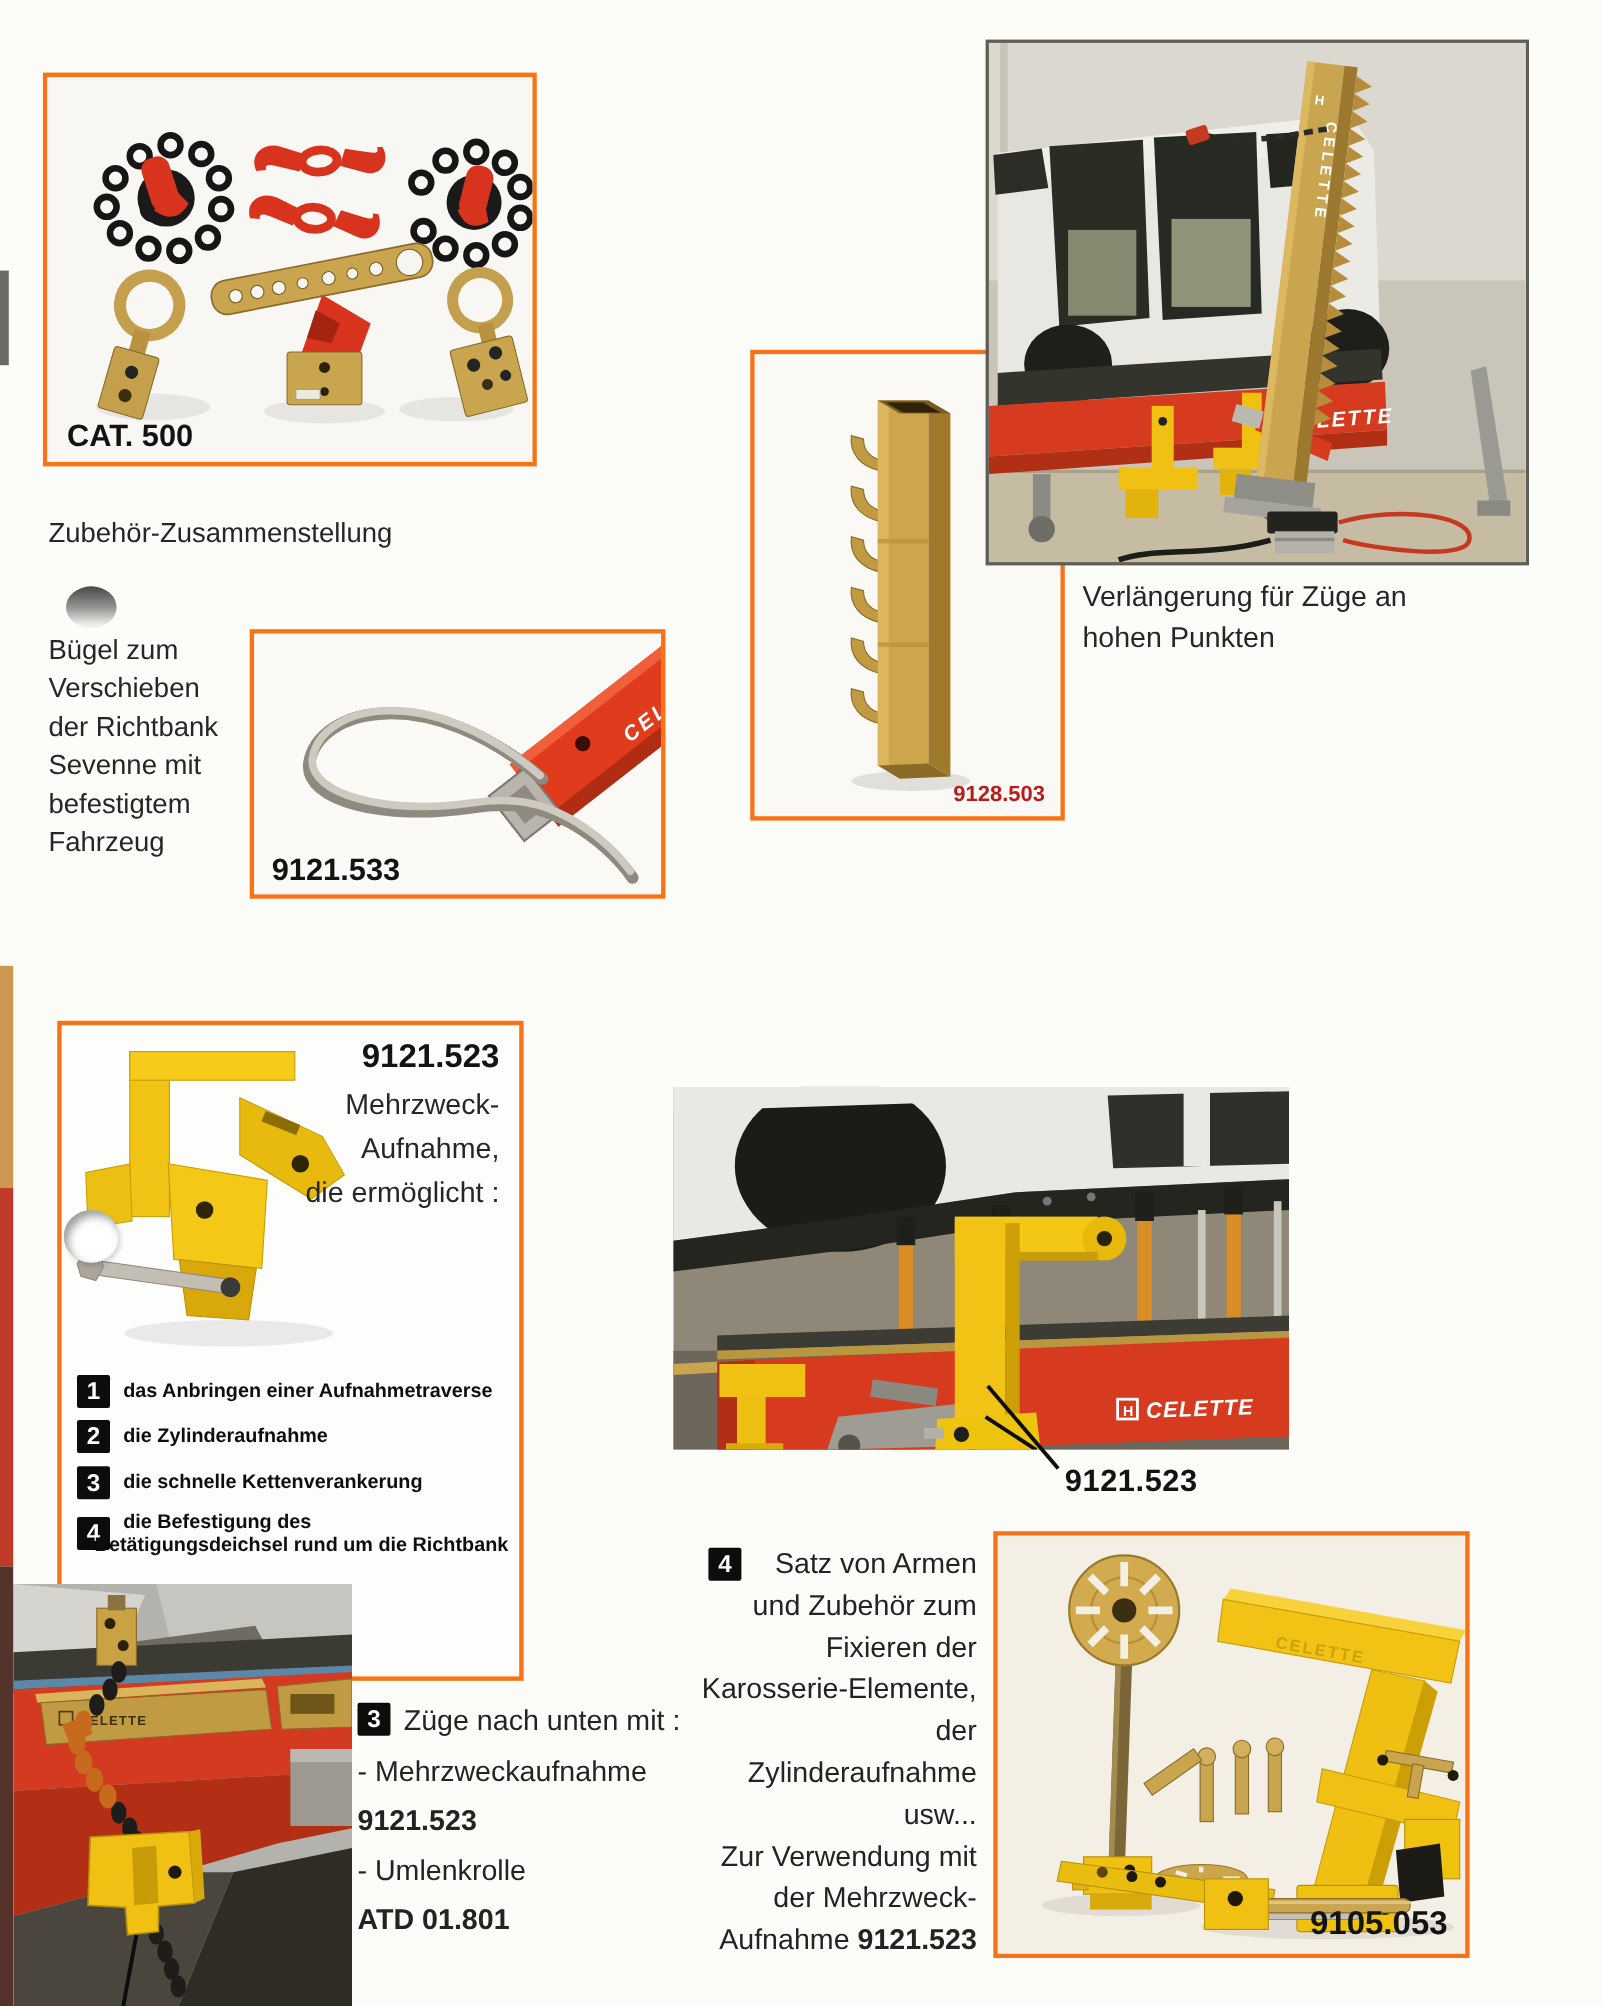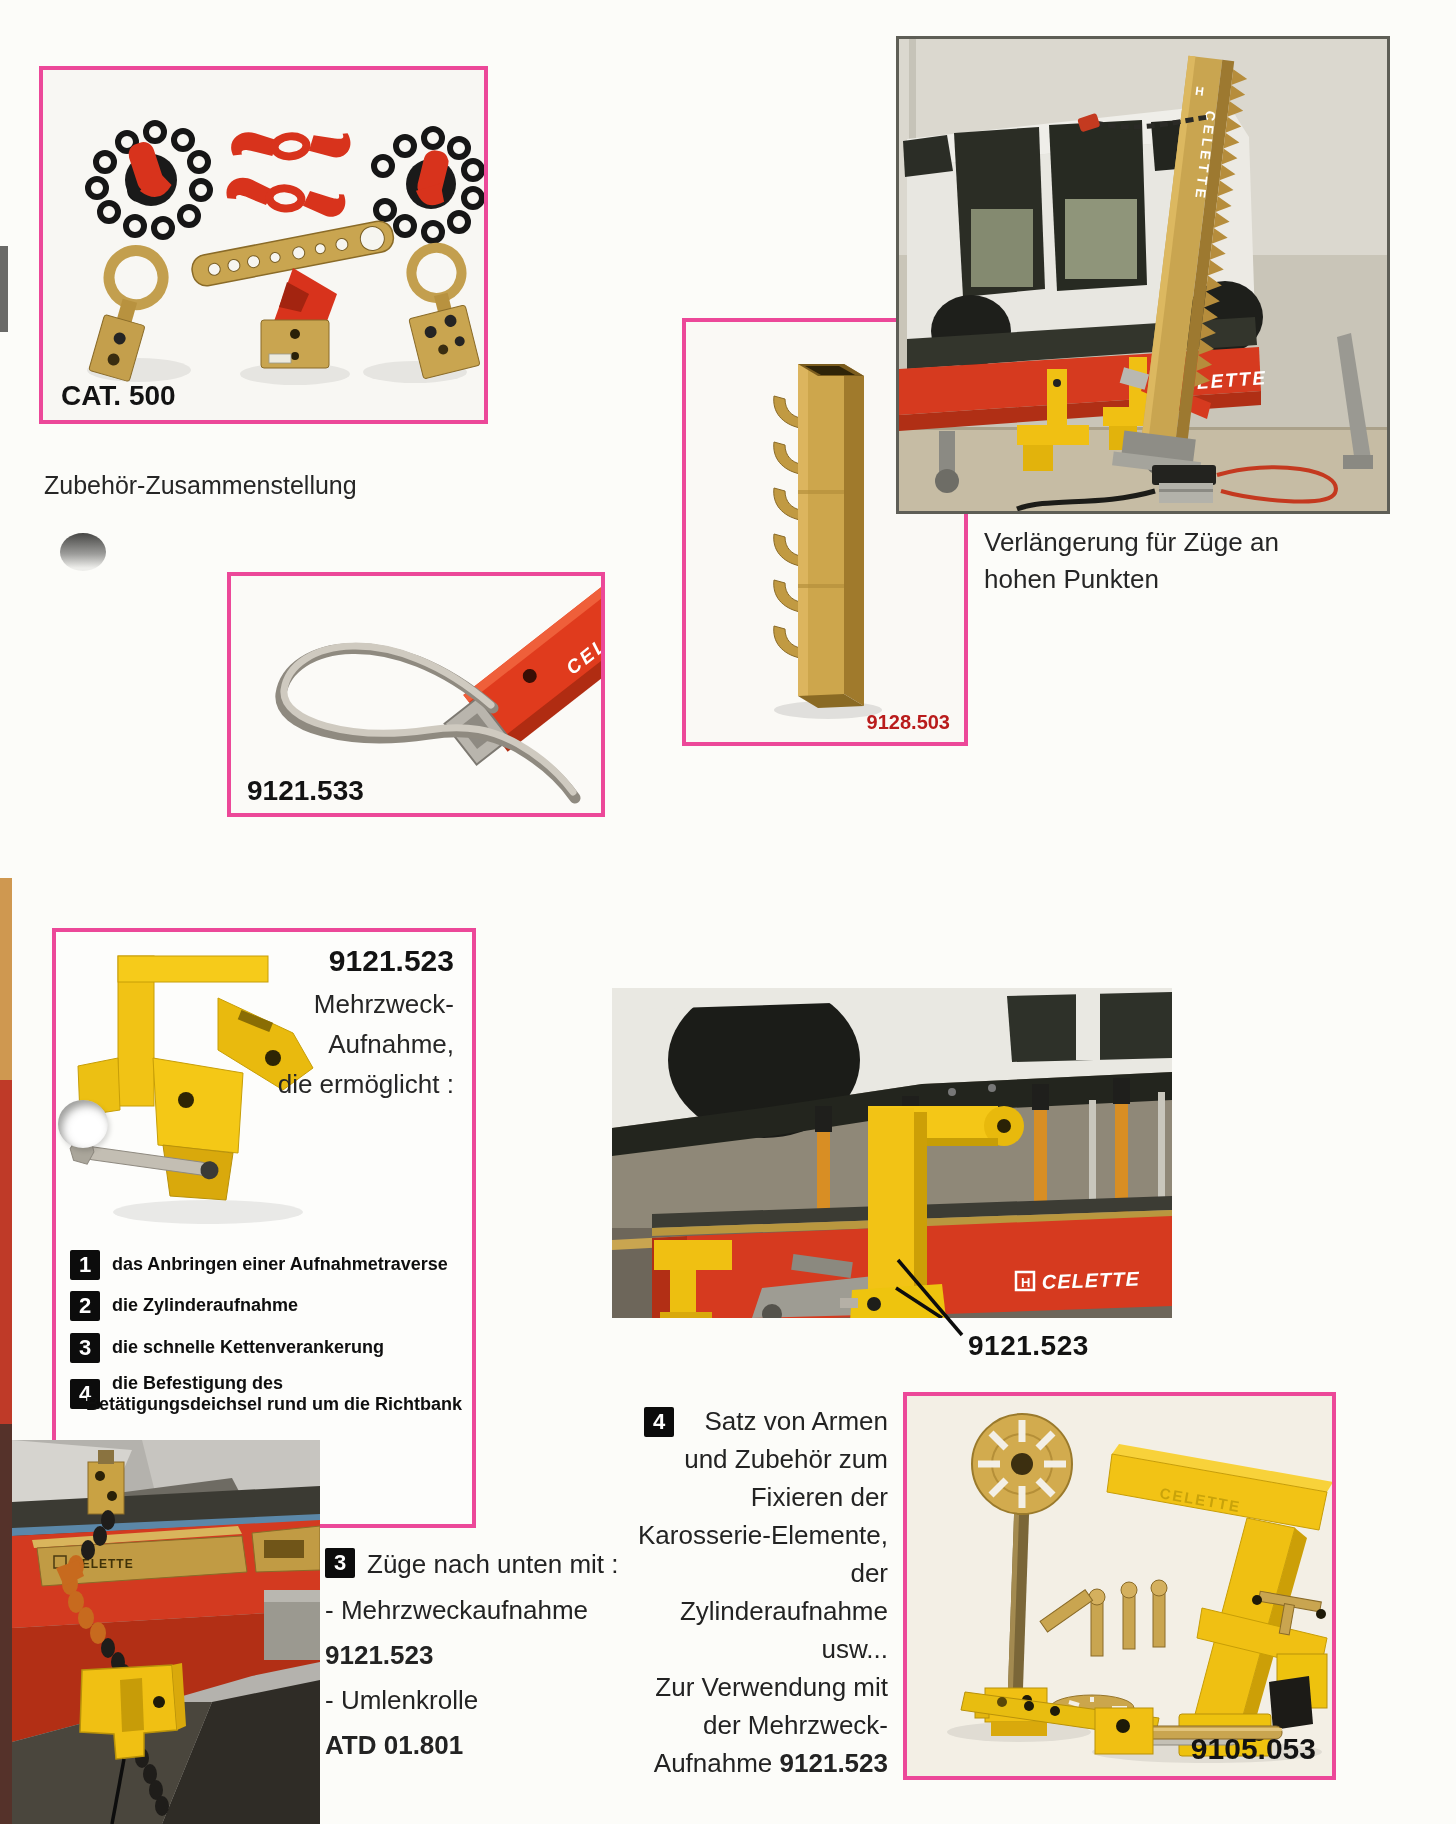--- a/index.html
+++ b/index.html
@@ -2,21 +2,21 @@
 <html><head>
 <meta charset="utf-8">
 <style>
   html,body{margin:0;padding:0;background:#e9e9e7;}
   #page{
     position:relative;width:1456px;height:1824px;margin:0 auto;
     background:#fcfcf9;overflow:hidden;
     font-family:"Liberation Sans",sans-serif;color:#1f1f1f;
   }
   .abs{position:absolute;}
-  .bluebox{position:absolute;border:4px solid #ec4899;background:#fdfdfb;box-sizing:border-box;z-index:1;}
+  .bluebox{position:absolute;border:4px solid #f97316;background:#fdfdfb;box-sizing:border-box;z-index:1;}
   .photo{position:absolute;overflow:hidden;z-index:2;}
   .photolabel{position:absolute;font-weight:700;font-size:28px;color:#131313;letter-spacing:.5px;z-index:3;}
   .cap{position:absolute;font-size:25px;color:#262626;z-index:3;}
   .lines div{white-space:nowrap;}
   .numsq{
     display:inline-flex;flex:0 0 auto;width:30px;height:30px;background:#0c0c0c;color:#fff;
     font-weight:700;font-size:22px;align-items:center;justify-content:center;border-radius:2px;
   }
   .listrow{position:absolute;display:flex;gap:12px;align-items:flex-start;z-index:3;}
   .listrow .txt{font-size:18px;font-weight:700;color:#0e0e0e;line-height:21px;padding-top:4px;white-space:nowrap;}
@@ -129,20 +129,28 @@
         <circle cx="388" cy="280" r="5" fill="#3a2d10"></circle>
         <circle cx="406" cy="276" r="5" fill="#242424"></circle>
       </g>
     </svg>
     <div class="abs" style="left:18px;bottom:8px;font-weight:700;font-size:28px;color:#131313;">CAT. 500</div>
   </div>
   <div class="cap" style="left:44px;top:452px;margin-top:19px;">Zubehör-Zusammenstellung</div>
 
   <div class="hole" style="left:60px;top:533px;width:46px;height:38px;background:linear-gradient(180deg,#474745,#9c9c9a 55%,#eeeeeb 92%);"></div>
 
+  <div class="cap lines" style="left:44px;top:574px;line-height:35px;">
+    <div>Bügel zum</div>
+    <div>Verschieben</div>
+    <div>der Richtbank</div>
+    <div>Sevenne mit</div>
+    <div>befestigtem</div>
+    <div>Fahrzeug</div>
+  </div>
 
   <div class="bluebox" style="left:227px;top:572px;width:378px;height:245px;">
     <svg width="370" height="237" viewBox="0 0 370 237">
       <rect width="370" height="237" fill="#fbfaf7"></rect>
 
       <g transform="translate(258,142) rotate(-38)">
         <rect x="-6" y="-34" width="260" height="66" fill="#e03b1d"></rect>
         <rect x="-6" y="-34" width="260" height="9" fill="#ef5f3a"></rect>
         <rect x="-6" y="24" width="260" height="14" fill="#b02c12"></rect>
         <circle cx="58" cy="-8" r="7" fill="#3a0e05"></circle>

